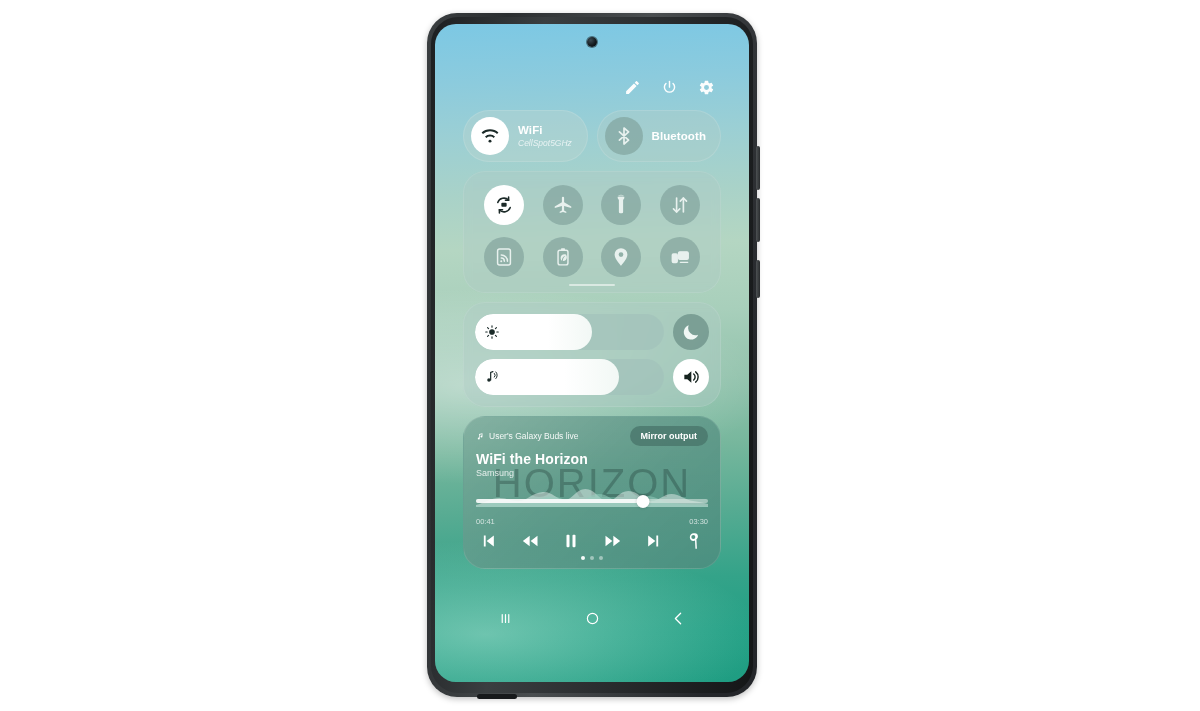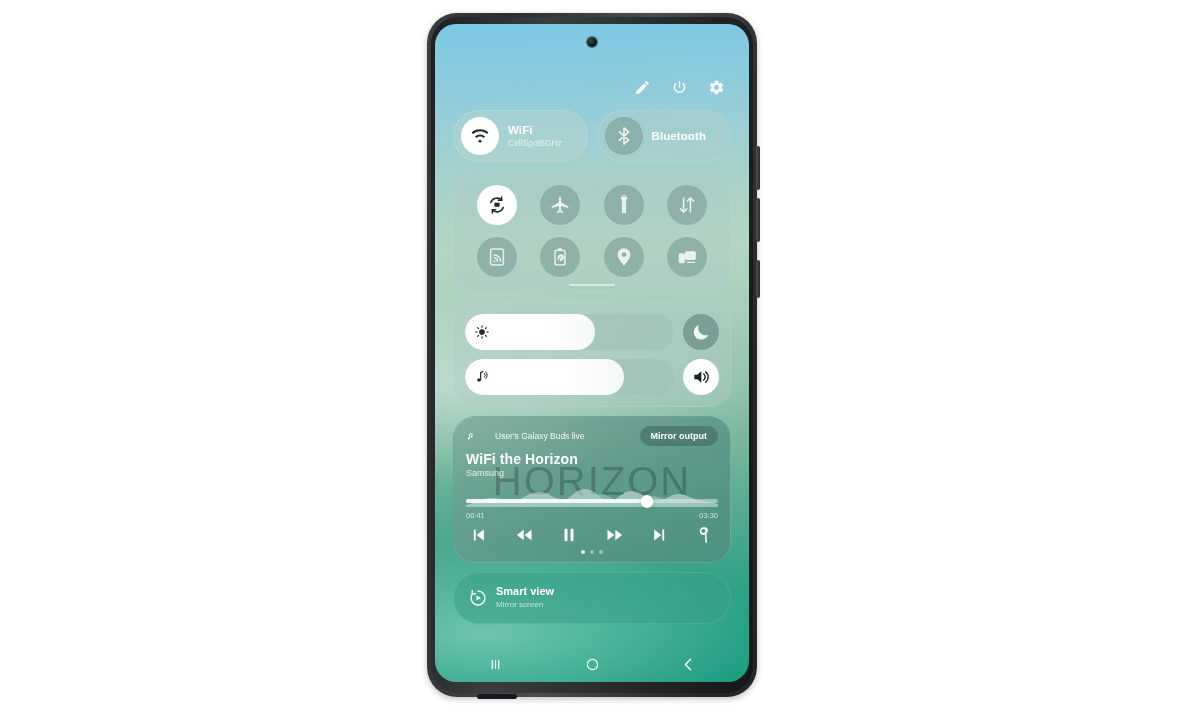--- a/index.html
+++ b/index.html
@@ -69,21 +69,21 @@
   .camera {
     position: absolute; left: 50%; top: 13px; transform: translateX(-50%);
     width: 10px; height: 10px; border-radius: 50%;
     background: radial-gradient(circle at 36% 32%, #3b4a52 0%, #141a1e 55%, #05090b 100%);
     box-shadow: 0 0 0 1px rgba(0,0,0,.45);
     z-index: 30;
   }
 
   
   .panel { position: absolute; left: 0; top: 0; width: 100%; height: 100%;
-    padding: 0 18px; z-index: 10; }
+    padding: 0 28px; z-index: 10; }
 
   .header-icons {
     display: flex; justify-content: flex-end; align-items: center;
     gap: 20px; height: 34px; margin-top: 46px; padding-right: 6px;
   }
   .hicon { width: 17px; height: 17px; opacity: .97; cursor: pointer; }
   .hicon svg { display:block; width:100%; height:100%; }
 
   
   .card {
@@ -105,21 +105,21 @@
   .conn-circle {
     width: 38px; height: 38px; border-radius: 50%;
     display: flex; align-items: center; justify-content: center; flex: 0 0 38px;
   }
   .conn-circle.on { background: #ffffff; }
   .conn-circle.off { background: rgba(125,158,152,.62); }
   .conn-circle svg { width: 22px; height: 22px; display:block; }
   .conn-text { display: flex; flex-direction: column; justify-content: center; min-width:0; }
   .conn-title { color: #fff; font-size: 11.5px; font-weight: 700; letter-spacing: .1px; line-height: 1.25; }
   .conn-sub { color: rgba(255,255,255,.72); font-size: 8.5px; line-height: 1.3; margin-top:1px;
-    white-space: nowrap; overflow: hidden; text-overflow: ellipsis; }
+    white-space: nowrap; overflow: hidden; text-overflow: ellipsis; font-style: italic; }
 
   
   .grid-card { margin-top: 9px; padding: 13px 11px 15px; position: relative; }
   .grid { display: grid; grid-template-columns: repeat(4,1fr); row-gap: 12px; justify-items: center; }
   .tog {
     width: 40px; height: 40px; border-radius: 50%;
     display: flex; align-items: center; justify-content: center;
     background: rgba(124,157,151,.60);
   }
   .tog.active { background: #ffffff; }
@@ -158,38 +158,38 @@
   }
   .album-watermark {
     position: absolute; left: 50%; top: 44%; transform: translate(-50%,-50%);
     font-size: 40px; line-height: .92; font-weight: 400; letter-spacing: 2px;
     color: rgba(22,46,42,.30); white-space: nowrap; text-align: center;
     font-family: "Liberation Sans", sans-serif; pointer-events: none;
   }
   .album-watermark .w1 { display:block; font-size: 30px; letter-spacing: 14px; }
   .media-inner { position: relative; z-index: 2; }
   .media-top { display: flex; align-items: center; justify-content: space-between; gap: 6px; }
-  .device-line { display:flex; align-items:center; gap: 20px; color: rgba(255,255,255,.92); font-size: 8.5px; }
+  .device-line { display:flex; align-items:center; gap: 4px; color: rgba(255,255,255,.92); font-size: 8.5px; }
   .note-ico { width: 9px; height: 9px; }
   .media-output {
     background: rgba(70,112,103,.70); color: #fff; font-size: 9px; font-weight: 700;
     padding: 5px 11px; border-radius: 13px; white-space: nowrap;
   }
   .track-title { color: #fff; font-size: 14px; font-weight: 700; margin-top: 5px; letter-spacing: .1px; }
   .track-artist { color: rgba(255,255,255,.82); font-size: 9px; margin-top: 1px; }
 
   .wave-wrap { position: relative; margin-top: 7px; height: 22px; }
   .wave-wrap svg.wave { position: absolute; left: 0; top: 0; width: 100%; height: 22px; }
   .seek-line { position: absolute; left: 0; bottom: 4px; width: 100%; height: 4px;
     border-radius: 2px; background: rgba(226,236,232,.55); }
   .seek-done { position: absolute; left: 0; bottom: 4px; height: 4px; border-radius: 2px;
     background: rgba(255,255,255,.80); }
   .seek-knob { position: absolute; bottom: -1px; width: 13px; height: 13px; border-radius: 50%;
     background: #fff; transform: translateX(-50%); box-shadow: 0 0 3px rgba(0,0,0,.2); }
-  .times { display: flex; justify-content: space-between; margin-top: 4px;
+  .times { display: flex; justify-content: space-between; margin-top: 10px;
     color: rgba(255,255,255,.72); font-size: 7.5px; }
   .controls { display: flex; align-items: center; justify-content: space-between;
     margin-top: 5px; padding: 0 2px; }
   .ctrl { width: 20px; height: 20px; display:flex; align-items:center; justify-content:center; }
   .ctrl svg { width: 100%; height: 100%; display:block; }
   .dots { display: flex; gap: 5px; justify-content: center; margin-top: 5px; }
   .dot { width: 4px; height: 4px; border-radius: 50%; background: rgba(255,255,255,.45); }
   .dot.active { background: rgba(255,255,255,.95); }
 
   
@@ -459,33 +459,20 @@
 
             <div class="dots">
               <span class="dot active"></span>
               <span class="dot"></span>
               <span class="dot"></span>
             </div>
           </div>
         </div>
 
         <div class="bottom-row">
-          <div class="bottom-tile">
-            <span>
-              <svg viewBox="0 0 24 24" fill="none" stroke="#ffffff" stroke-width="1.7" stroke-linecap="round">
-                <path d="M12 3.6a8.4 8.4 0 1 1-6.4 2.96"></path>
-                <path d="M5.1 2.9v3.9h3.9"></path>
-                <path d="M10.2 8.9l5.4 3.1-5.4 3.1z" fill="#ffffff" stroke="none"></path>
-              </svg>
-            </span>
-            <span class="bt-text">
-              <span class="bt-title">Smart view</span>
-              <span class="bt-sub">Mirror screen</span>
-            </span>
-          </div>
 
         </div>
 
         <div class="navbar">
           <span class="nav-ico">
             <svg viewBox="0 0 24 24" fill="none" stroke="#ffffff" stroke-width="1.7" stroke-linecap="round">
               <path d="M7.4 6.5v11M12 6.5v11M16.6 6.5v11"></path>
             </svg>
           </span>
           <span class="nav-ico">

